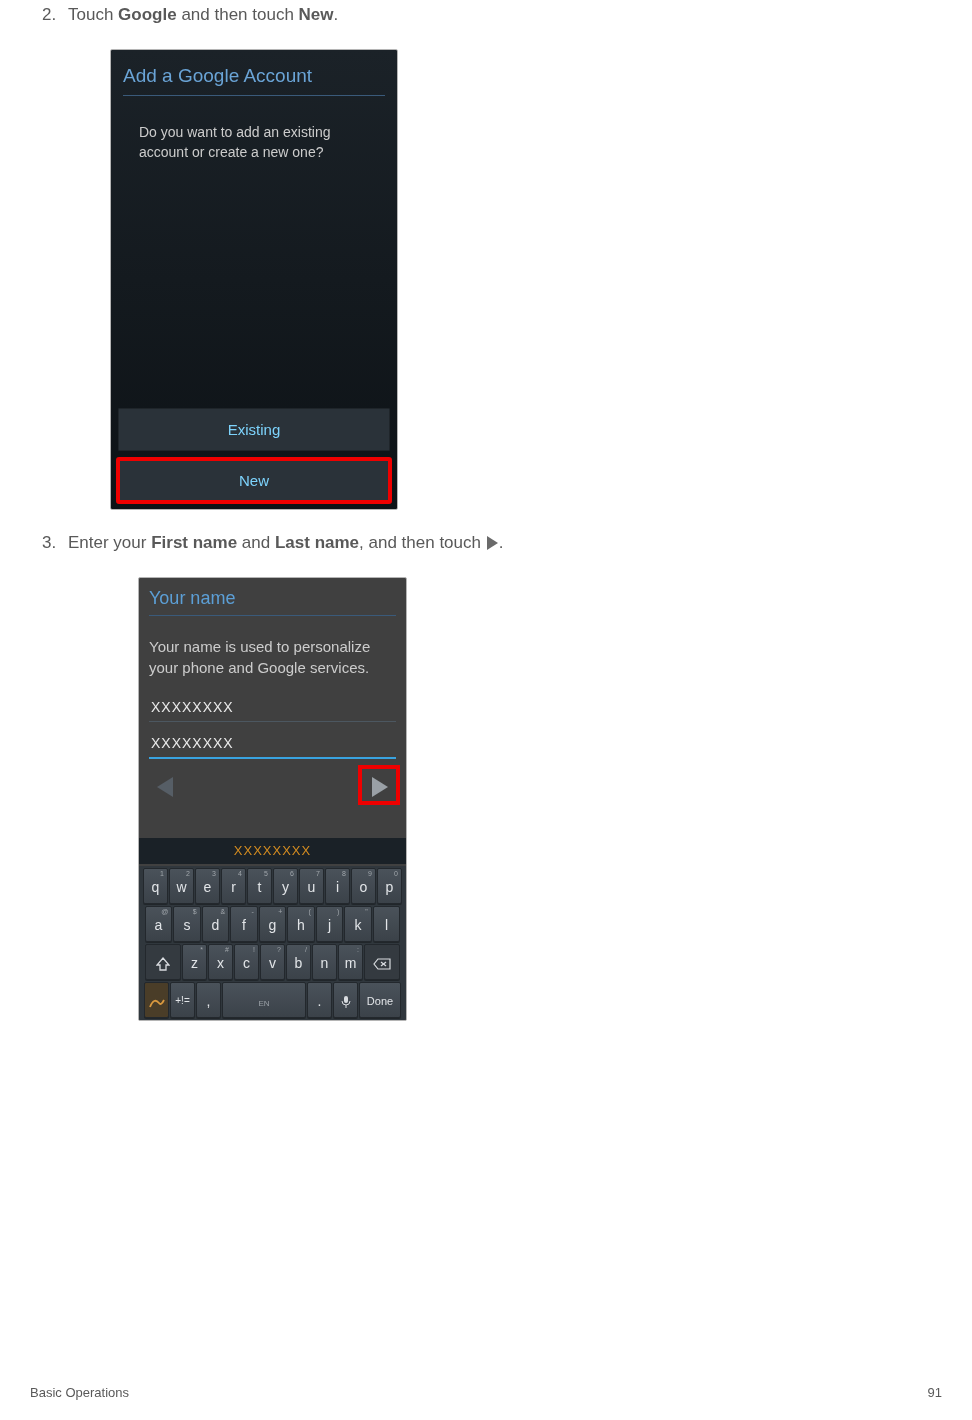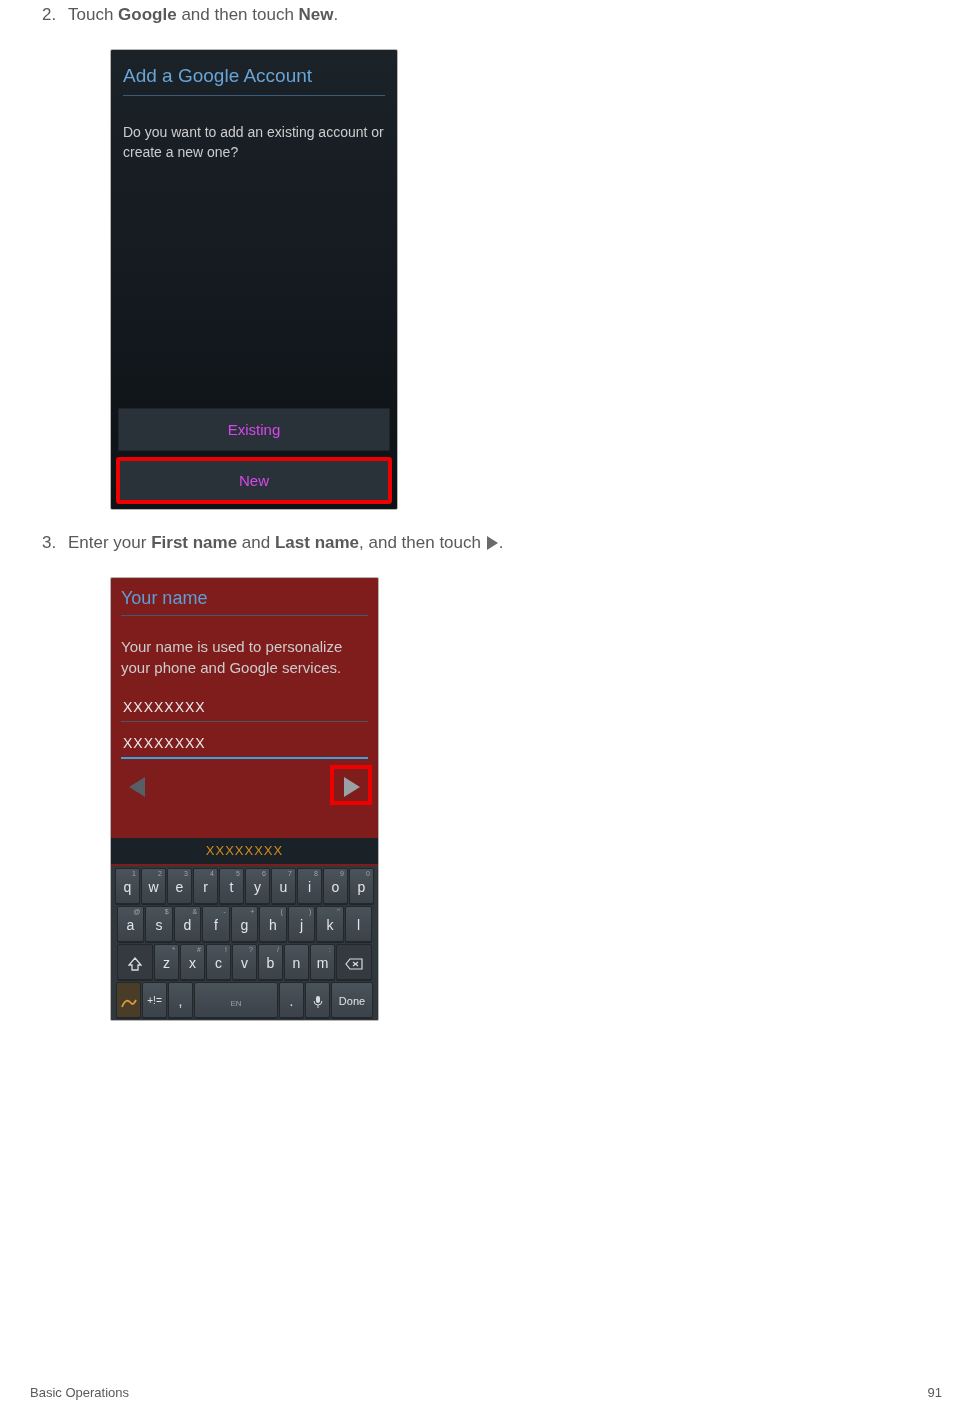--- a/index.html
+++ b/index.html
@@ -58,52 +58,52 @@
       padding: 15px 12px 8px;
     }
     .shot1-title {
       color: #6aa4d6;
       font-size: 19px;
       font-weight: 300;
       border-bottom: 1px solid #3a5a7a;
       padding-bottom: 8px;
     }
     .shot1-body {
-      padding: 18px 12px;
+      padding: 18px 28px;
       color: #ccc;
       font-size: 14px;
       line-height: 1.45;
     }
     .shot1-buttons {
       position: absolute;
       left: 7px;
       right: 7px;
       bottom: 7px;
     }
     .shot1-btn {
       background: #2a3239;
-      color: #d946ef;
+      color: #7dd3fc;
       text-align: center;
       padding: 12px;
       font-size: 15px;
       margin-top: 8px;
       border: 1px solid #1f252a;
       border-radius: 1px;
     }
     .shot1-btn.highlighted {
       outline: 4px solid #ef0000;
       outline-offset: -2px;
     }
 
     
     .phone-shot-2 {
-      margin-left: 80px;
+      margin-left: 108px;
       width: 269px;
       height: 444px;
-      background: #7f1d1d;
+      background: #404040;
       border: 1px solid #b5b5b5;
       border-radius: 2px;
       position: relative;
       overflow: hidden;
     }
     .shot2-header {
       padding: 10px 10px 6px;
     }
     .shot2-title {
       color: #5c9fd6;

